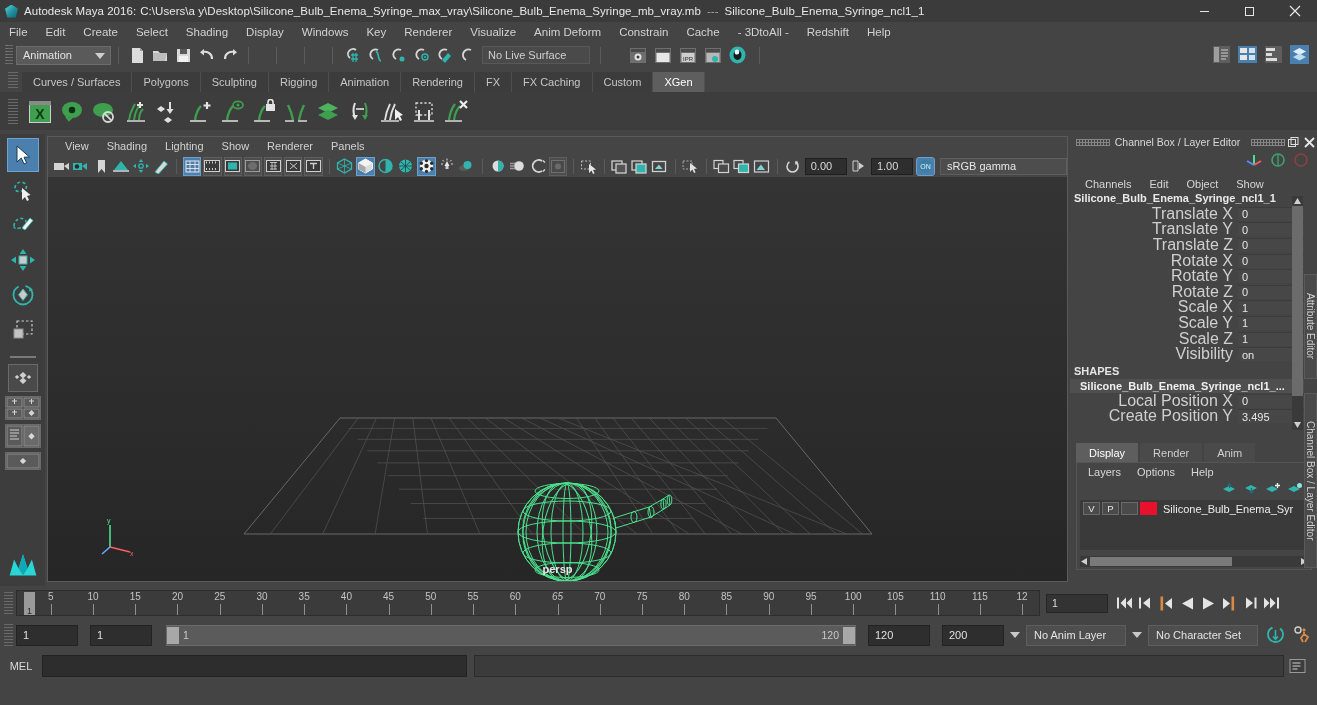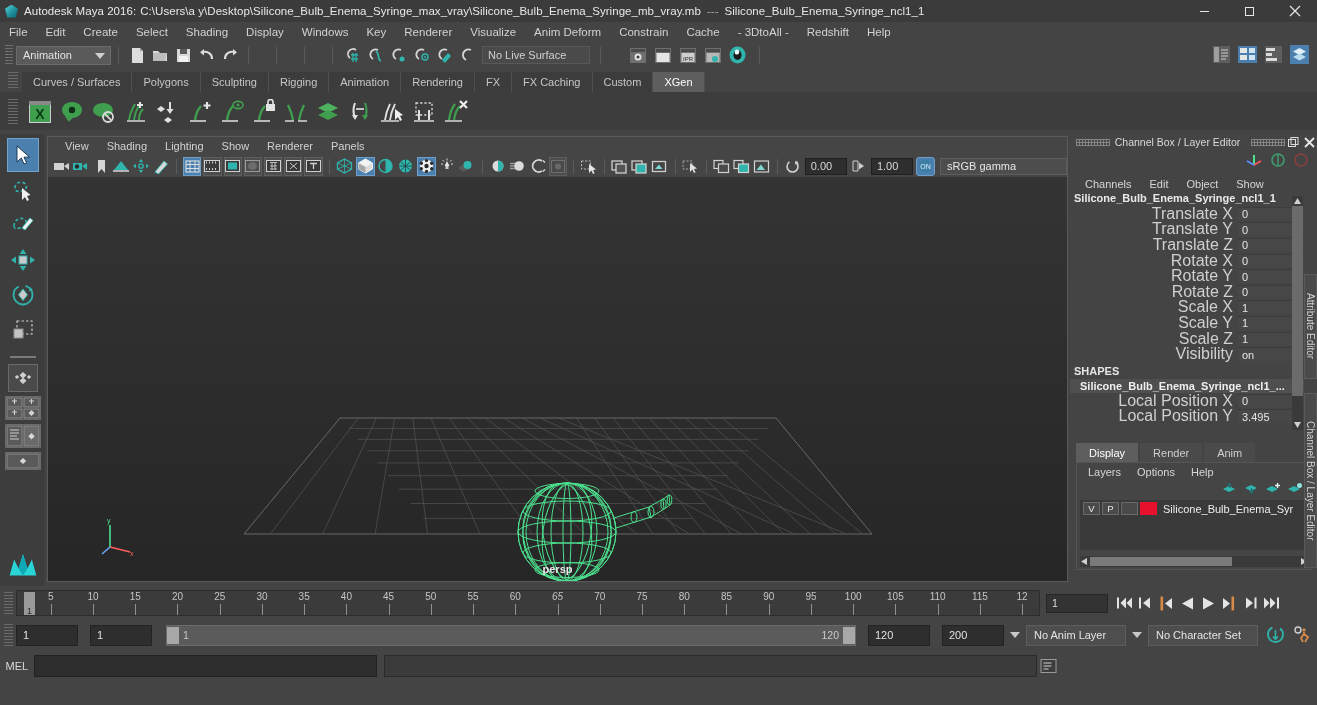--- a/index.html
+++ b/index.html
@@ -175,21 +175,21 @@
     display:flex;align-items:center;padding-left:6px;}
   .rangebar{position:relative;height:21px;background:#5b5b5b;border:1px solid #6b6b6b;display:flex;align-items:center;}
   .rhandle{width:12px;height:17px;background:#a8a8a8;}
   .range-in{flex:1;display:flex;align-items:center;justify-content:space-between;padding:0 4px;color:#c9c9c9;font-size:10.5px;}
   .dd-arrow{width:0;height:0;border-left:5px solid transparent;border-right:5px solid transparent;
     border-top:6px solid #c8c8c8;margin:0 6px;}
   .selfield{height:21px;background:#4e4e4e;border:1px solid #5e5e5e;color:#e4e4e4;font-size:11px;
     display:flex;align-items:center;padding-left:7px;}
 
   
-  .cmdrow{position:absolute;left:0;top:652px;width:1057px;height:28px;background:#444;display:flex;align-items:center;}
+  .cmdrow{position:absolute;left:0;top:652px;width:1317px;height:28px;background:#444;display:flex;align-items:center;}
   .mel-lbl{width:42px;text-align:center;color:#d8d8d8;font-size:11px;}
   .mel-in{height:22px;background:#2d2d2d;border:1px solid #222;}
   .mel-out{height:22px;background:#3b3b3b;border:1px solid #2b2b2b;}
   .mel-btn{width:20px;height:20px;display:flex;align-items:center;justify-content:center;margin-left:3px;}
 
   
   .statusbar{position:absolute;left:0;top:712px;width:1317px;height:23px;background:#444;
     display:flex;align-items:center;border-top:1px solid #4e4e4e;}
   .statusbar .txt{margin-left:28px;color:#cdcdcd;font-size:11px;}
 </style>
@@ -1034,21 +1034,21 @@
         <div class="ch-label">Visibility</div>
         <div class="ch-val">on</div>
       </div>
       <div class="shapes-hdr">SHAPES</div>
       <div class="shape-name">Silicone_Bulb_Enema_Syringe_ncl1_...</div>
       <div class="ch-row">
         <div class="ch-label">Local Position X</div>
         <div class="ch-val">0</div>
       </div>
       <div class="ch-row">
-        <div class="ch-label">Local Position Y</div>
+        <div class="ch-label">Create Position Y</div>
         <div class="ch-val">3.495</div>
       </div>
     </div>
 
     <div style="position:absolute;right:14px;top:62px;width:11px;height:234px;background:#3a3a3a;">
       <div class="sb-arrow">
         <svg width="9" height="8" viewBox="0 0 9 8">
             <path d="M4.5 1 L8 7 H1 Z" fill="#cfcfcf"></path>
           </svg>
       </div>

